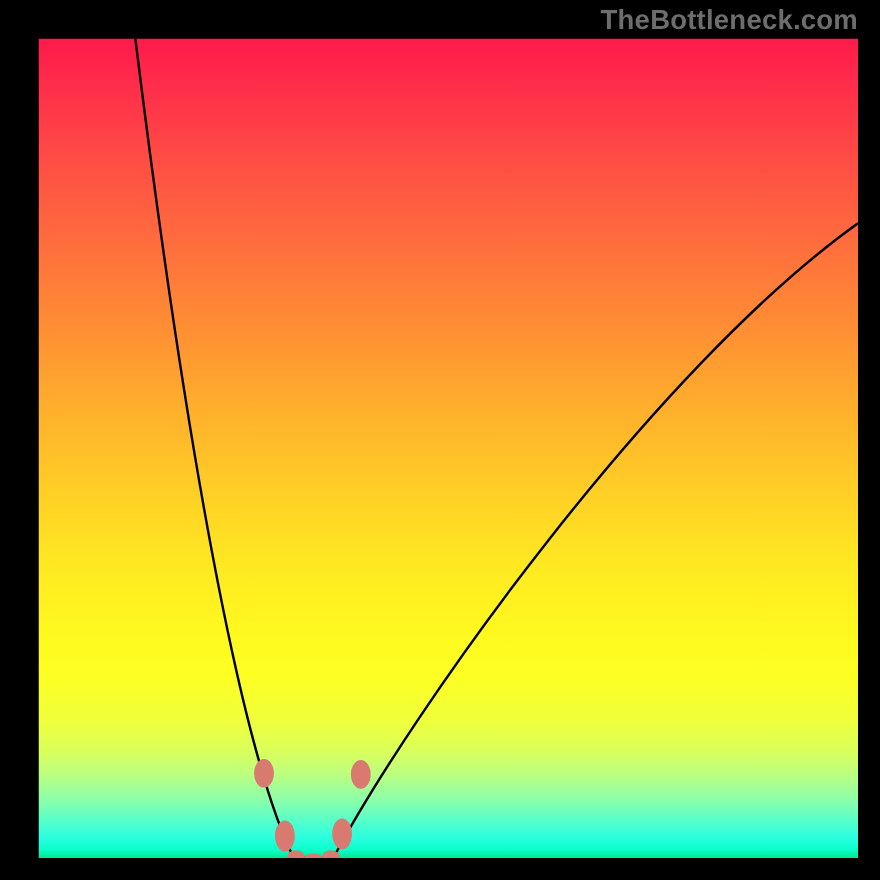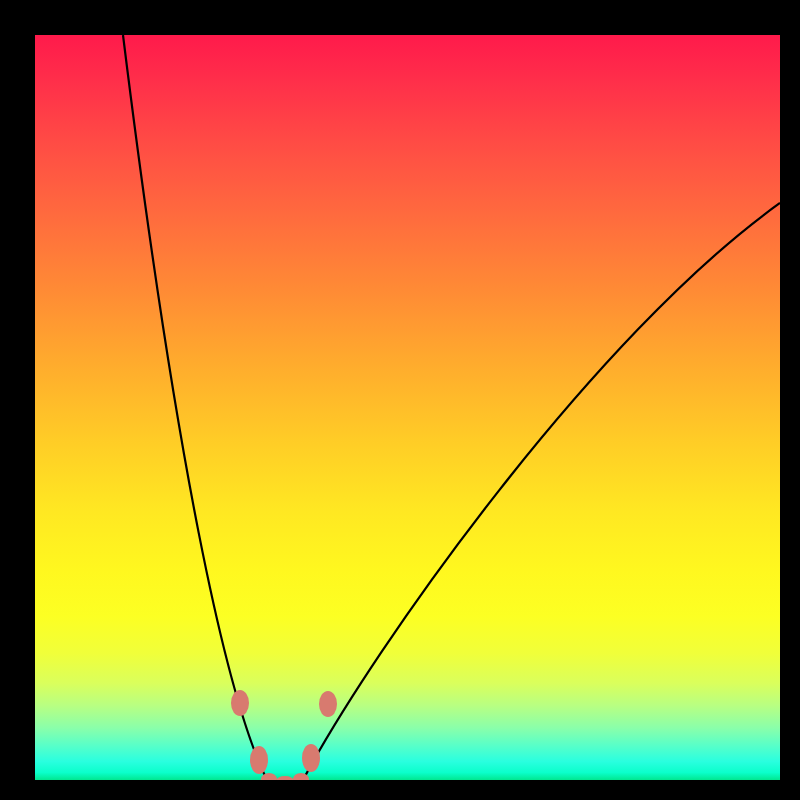--- a/index.html
+++ b/index.html
@@ -87,13 +87,14 @@
           <ellipse cx="205" cy="668" rx="9" ry="13" fill="#d87a6f" stroke="#b15a50" stroke-width="0"></ellipse>
           <ellipse cx="224" cy="725" rx="9" ry="14" fill="#d87a6f" stroke="#b15a50" stroke-width="0"></ellipse>
           <ellipse cx="234" cy="744" rx="8" ry="6" fill="#d87a6f" stroke="#b15a50" stroke-width="0"></ellipse>
           <ellipse cx="250" cy="746" rx="9" ry="5" fill="#d87a6f" stroke="#b15a50" stroke-width="0"></ellipse>
           <ellipse cx="266" cy="744" rx="8" ry="6" fill="#d87a6f" stroke="#b15a50" stroke-width="0"></ellipse>
           <ellipse cx="276" cy="723" rx="9" ry="14" fill="#d87a6f" stroke="#b15a50" stroke-width="0"></ellipse>
           <ellipse cx="293" cy="669" rx="9" ry="13" fill="#d87a6f" stroke="#b15a50" stroke-width="0"></ellipse>
         </g>
     </svg>
   </div>
+  <div class="watermark">TheBottleneck.com</div>
 </div>
 
 </body></html>

